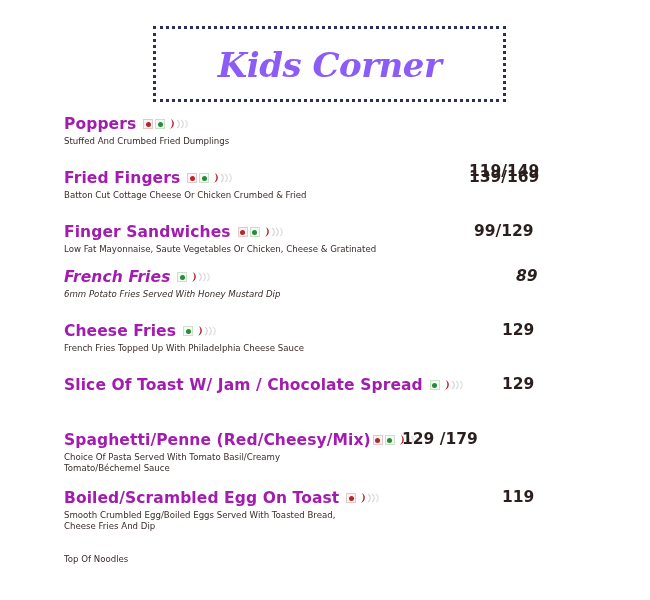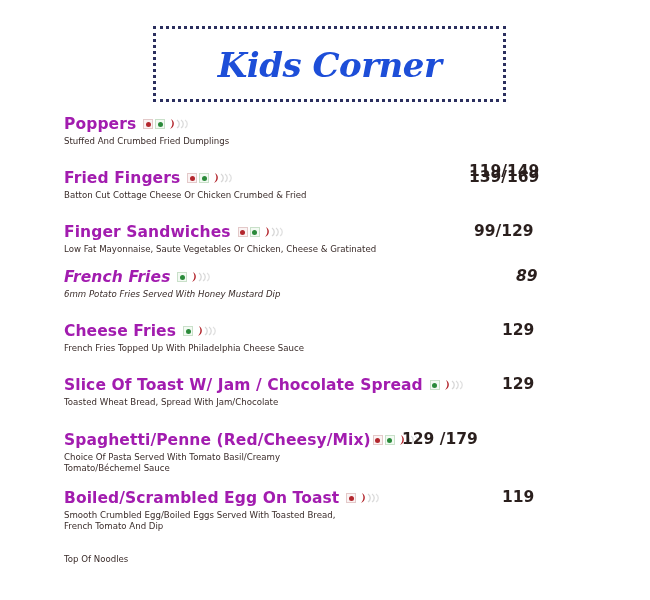--- a/index.html
+++ b/index.html
@@ -25,21 +25,21 @@
       box-sizing: content-box;
       display: flex;
       align-items: center;
       justify-content: center;
     }
     .title-text {
       font-family: "DejaVu Serif", serif;
       font-style: italic;
       font-weight: bold;
       font-size: 34px;
-      color: #1d4ed8;
+      color: #8b5cf6;
       letter-spacing: -0.5px;
       margin-top: 2px;
     }
     .item {
       position: absolute;
       left: 64px;
       width: 480px;
     }
     .item-head {
       display: flex;
@@ -226,21 +226,20 @@
         </span>
       <svg class="spice" viewBox="0 0 22 12">
           <path d="M3 1 C7 3,7 9,2 11 C5 8,5 4,3 1 Z" fill="#b3262d"></path>
           <path d="M9 2 C12 4,12 8,9 10" stroke="#d6d6d6" stroke-width="1.3" fill="none"></path>
           <path d="M13 2 C16 4,16 8,13 10" stroke="#dadada" stroke-width="1.3" fill="none"></path>
           <path d="M17 2 C20 4,20 8,17 10" stroke="#e0e0e0" stroke-width="1.3" fill="none"></path>
         </svg>
     </span>
     <span class="price" style="left:438px;">129</span>
   </div>
-  <div class="desc">Toasted Wheat Bread, Spread With Jam/Chocolate</div>
 </div>
 
 <div class="item" style="top:430px;">
   <div class="item-head">
     <span class="item-name">Spaghetti/Penne (Red/Cheesy/Mix)</span>
     <span class="icons" style="margin-left:2px;">
       <span class="diet nonveg">
           <span class="dot"></span>
         </span>
       <span class="diet veg">
@@ -269,18 +268,18 @@
       <svg class="spice" viewBox="0 0 22 12">
           <path d="M3 1 C7 3,7 9,2 11 C5 8,5 4,3 1 Z" fill="#b3262d"></path>
           <path d="M9 2 C12 4,12 8,9 10" stroke="#d6d6d6" stroke-width="1.3" fill="none"></path>
           <path d="M13 2 C16 4,16 8,13 10" stroke="#dadada" stroke-width="1.3" fill="none"></path>
           <path d="M17 2 C20 4,20 8,17 10" stroke="#e0e0e0" stroke-width="1.3" fill="none"></path>
         </svg>
     </span>
     <span class="price" style="left:438px;">119</span>
   </div>
   <div class="desc">Smooth Crumbled Egg/Boiled Eggs Served With Toasted Bread,</div>
-  <div class="desc" style="margin-top:-1px;">French Tomato And Dip</div>
+  <div class="desc" style="margin-top:-1px;">Cheese Fries And Dip</div>
 </div>
 
 <div class="item" style="top:554px;">
   <div class="desc" style="margin-top:-1px;">Top Of Noodles</div>
 </div>
 
 </body></html>

